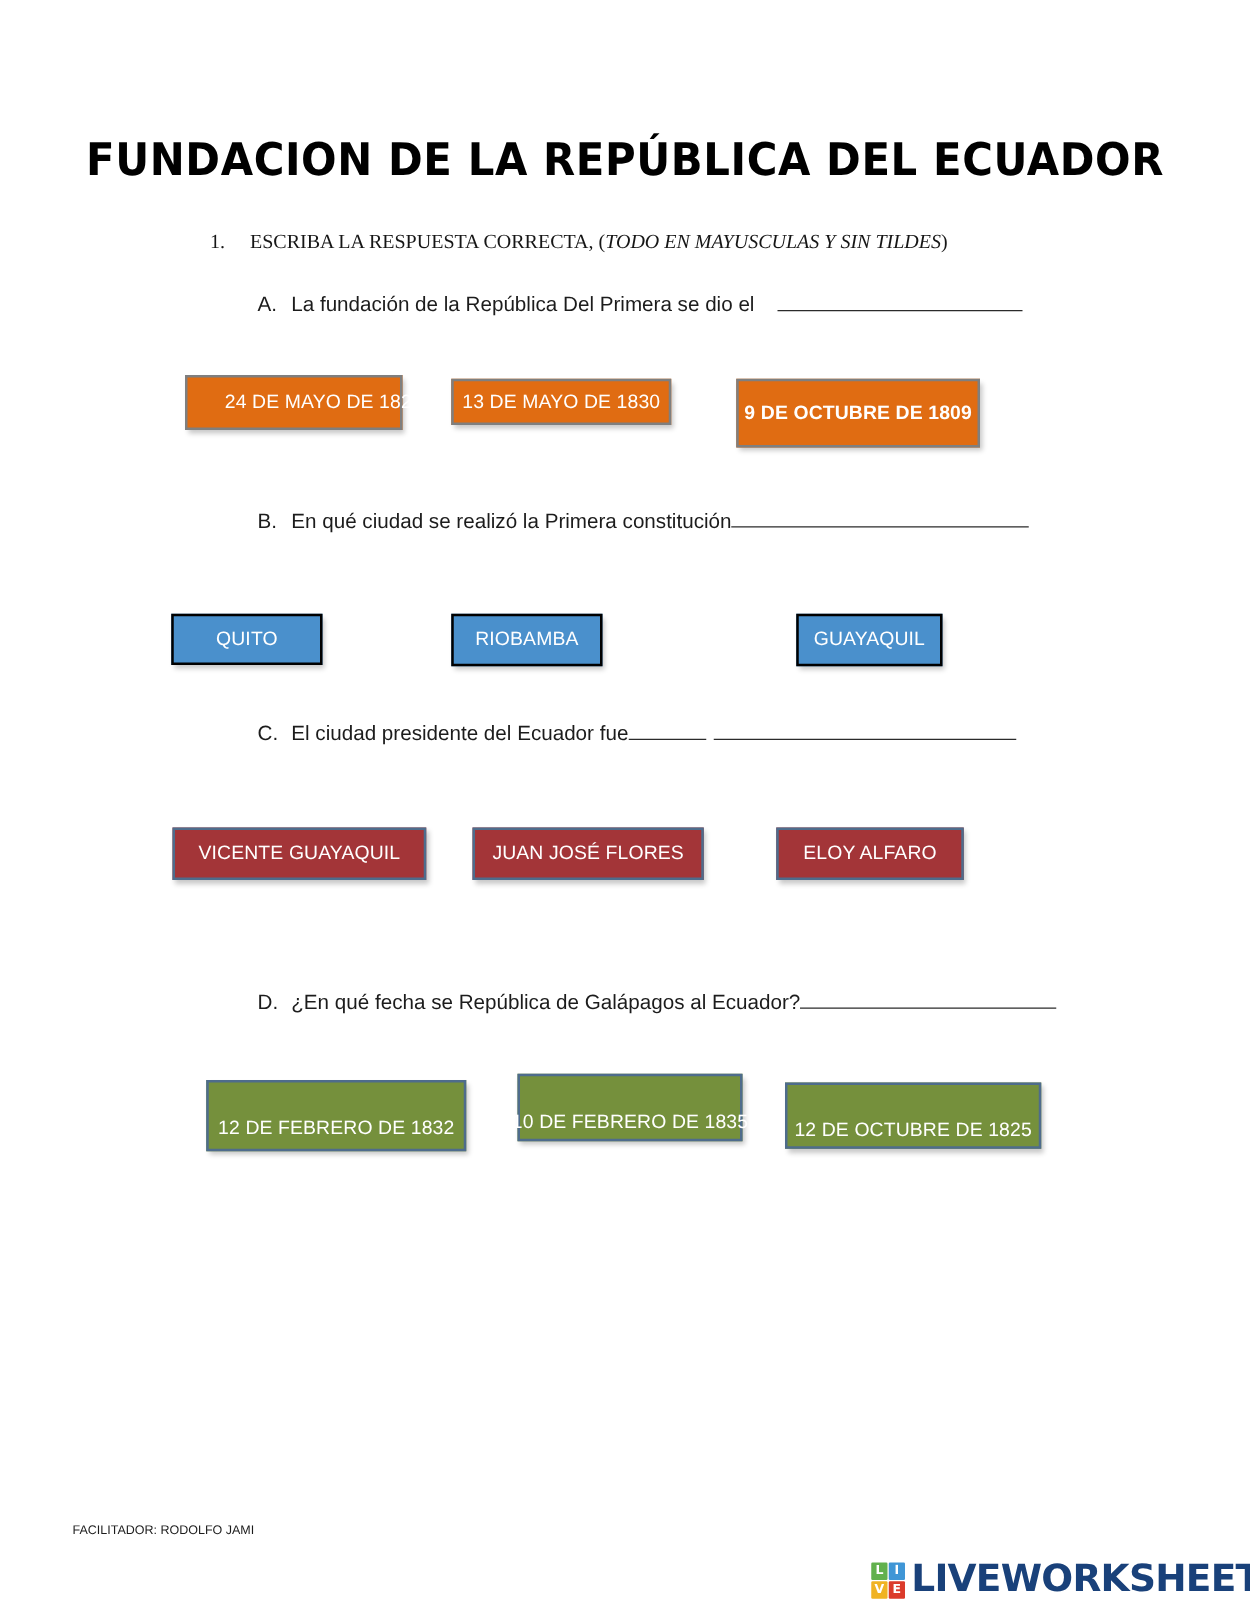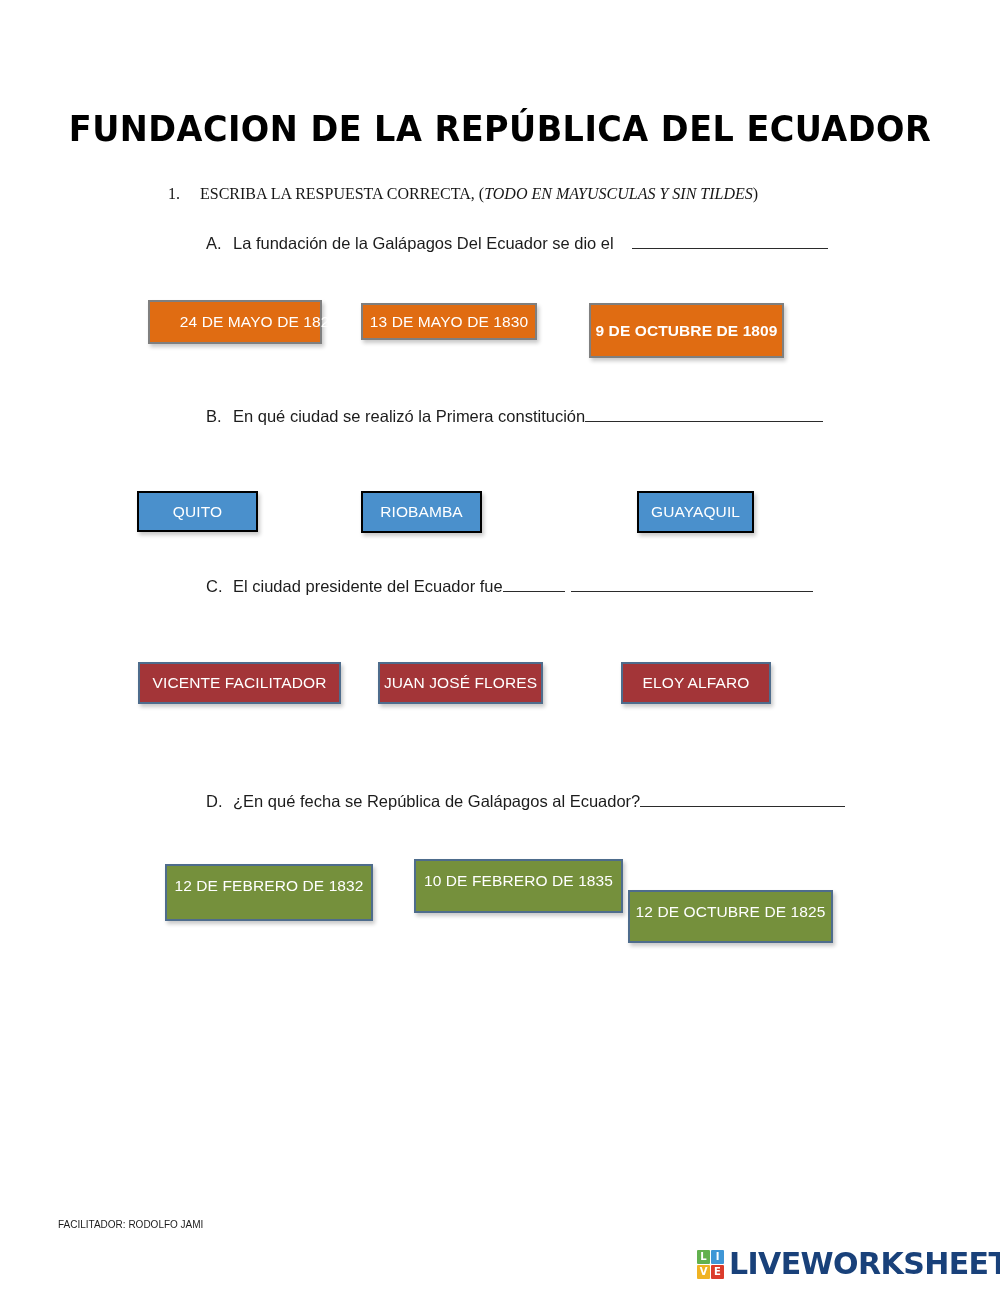--- a/index.html
+++ b/index.html
@@ -109,21 +109,21 @@
     border: 2px solid #000000;
   }
   .opt.red {
     background: #A33538;
     border: 2px solid #4E6C8C;
   }
   .opt.green {
     background: #75903C;
     border: 2px solid #4E6C8C;
     align-items: flex-start;
-    padding-top: 11px;
+    padding-top: 28px;
   }
 
   
   .footer-text {
     position: absolute;
     left: 58px;
     top: 1219px;
     font-family: "Liberation Sans", sans-serif;
     font-size: 10px;
     color: #1c1c1c;
@@ -170,21 +170,21 @@
 <div id="page">
 
   <div class="title">FUNDACION DE LA REPÚBLICA DEL ECUADOR</div>
 
   <div class="instruction">
     <span class="num">1.</span><span>ESCRIBA LA RESPUESTA CORRECTA, (</span><span class="ital">TODO EN MAYUSCULAS Y SIN TILDES</span><span>)</span>
   </div>
 
   <div class="question" style="left:206px; top:233px;">
     <span class="qletter">A.</span>
-    <span class="qtext">La fundación de la Galápagos Del Ecuador se dio el</span>
+    <span class="qtext">La fundación de la República Del Primera se dio el</span>
     <span class="blank-gap" style="width:18px;"></span>
     <span class="blank" style="width:196px;"></span>
   </div>
 
   <div class="opt orange" style="left:148px; top:300px; width:174px; height:44px;padding-left:48px;">24 DE MAYO DE 1822</div>
   <div class="opt orange" style="left:361px; top:303px; width:176px; height:37px;">13 DE MAYO DE 1830</div>
   <div class="opt orange" style="left:589px; top:303px; width:195px; height:55px;font-weight:bold;">9 DE OCTUBRE DE 1809</div>
 
   <div class="question" style="left:206px; top:406px;">
     <span class="qletter">B.</span>
@@ -197,33 +197,33 @@
   <div class="opt blue" style="left:637px; top:491px; width:117px; height:42px;">GUAYAQUIL</div>
 
   <div class="question" style="left:206px; top:576px;">
     <span class="qletter">C.</span>
     <span class="qtext">El ciudad presidente del Ecuador fue</span>
     <span class="blank" style="width:62px;"></span>
     <span class="blank-gap"></span>
     <span class="blank" style="width:242px;"></span>
   </div>
 
-  <div class="opt red" style="left:138px; top:662px; width:203px; height:42px;">VICENTE FACILITADOR</div>
-  <div class="opt red" style="left:378px; top:662px; width:165px; height:42px;">JUAN JOSÉ FLORES</div>
+  <div class="opt red" style="left:138px; top:662px; width:203px; height:42px;">VICENTE GUAYAQUIL</div>
+  <div class="opt red" style="left:378px; top:662px; width:185px; height:42px;">JUAN JOSÉ FLORES</div>
   <div class="opt red" style="left:621px; top:662px; width:150px; height:42px;">ELOY ALFARO</div>
 
   <div class="question" style="left:206px; top:791px;">
     <span class="qletter">D.</span>
     <span class="qtext">¿En qué fecha se República de Galápagos al Ecuador?</span>
     <span class="blank" style="width:205px;"></span>
   </div>
 
   <div class="opt green" style="left:165px; top:864px; width:208px; height:57px;">12 DE FEBRERO DE 1832</div>
-  <div class="opt green" style="left:414px; top:859px; width:209px; height:54px;">10 DE FEBRERO DE 1835</div>
-  <div class="opt green" style="left:628px; top:866px; width:205px; height:53px;margin-top:24px;">12 DE OCTUBRE DE 1825</div>
+  <div class="opt green" style="left:414px; top:859px; width:180px; height:54px;">10 DE FEBRERO DE 1835</div>
+  <div class="opt green" style="left:628px; top:866px; width:205px; height:53px;">12 DE OCTUBRE DE 1825</div>
 
   <div class="footer-text">FACILITADOR: RODOLFO JAMI</div>
 
   <div class="lw-logo">
     <div class="lw-tiles">
       <div class="lw-tile" style="background:#62B14E;">L</div>
       <div class="lw-tile" style="background:#3F96D6;">I</div>
       <div class="lw-tile" style="background:#F0B323;">V</div>
       <div class="lw-tile" style="background:#DB3B2B;">E</div>
     </div>

